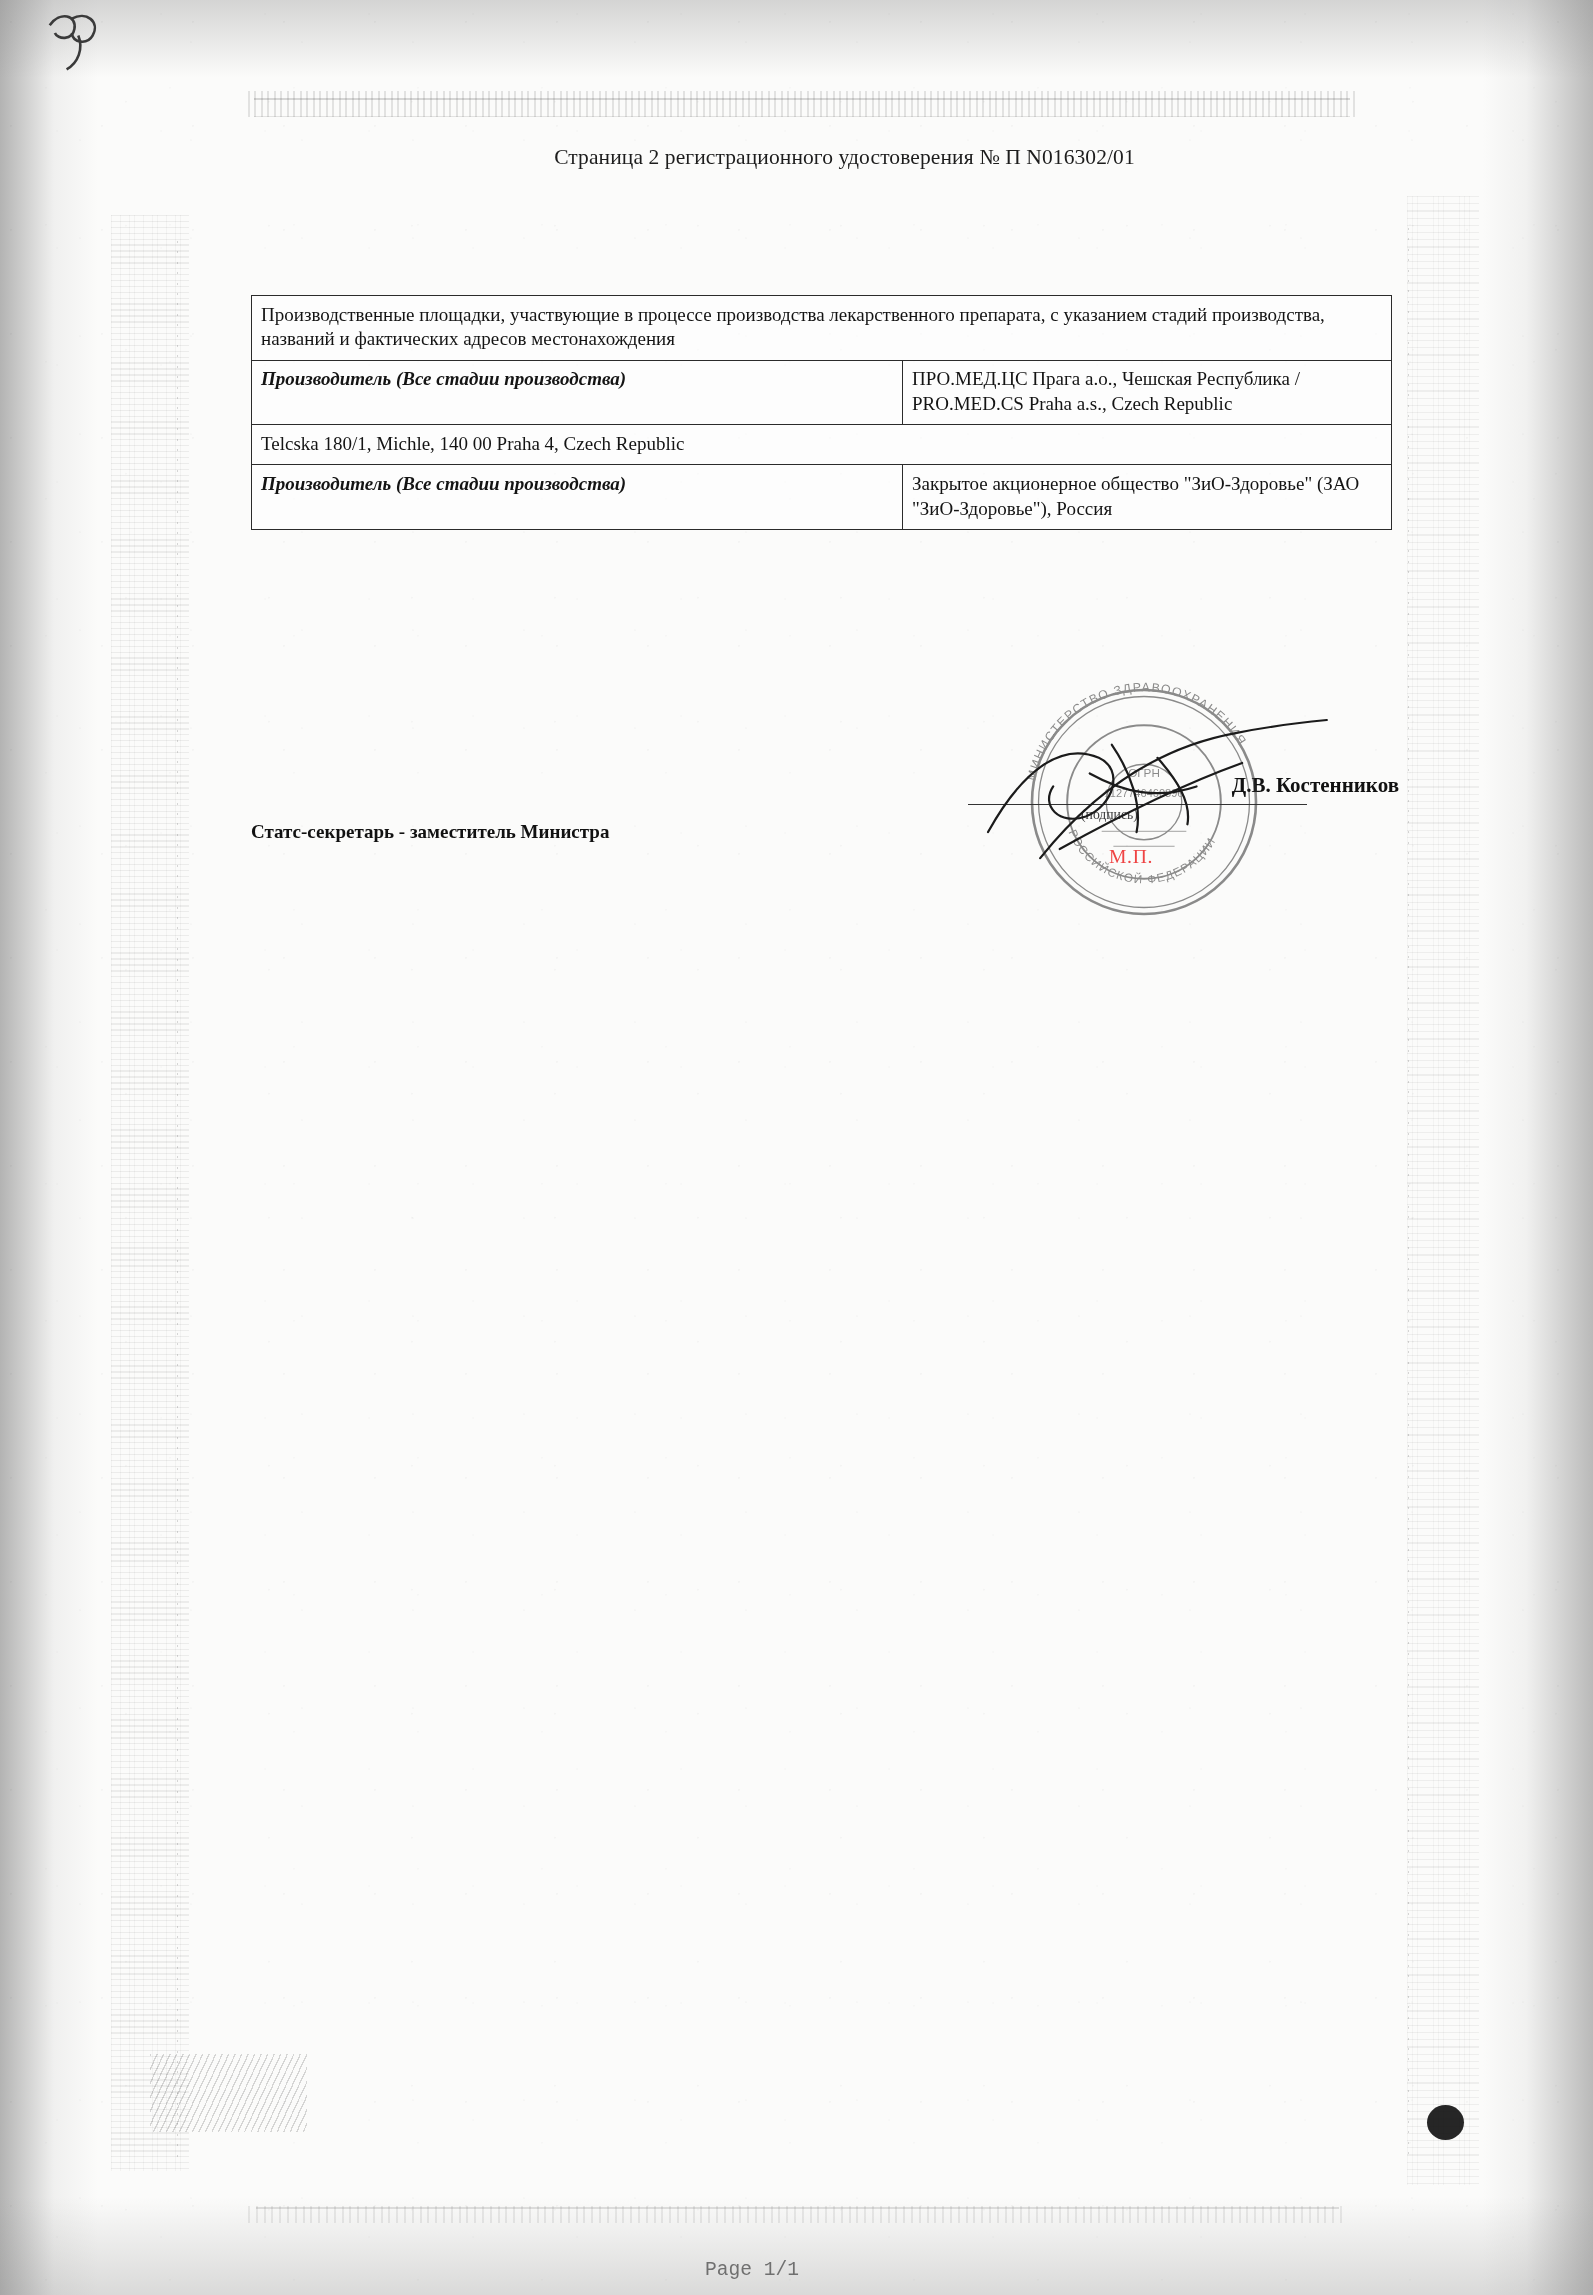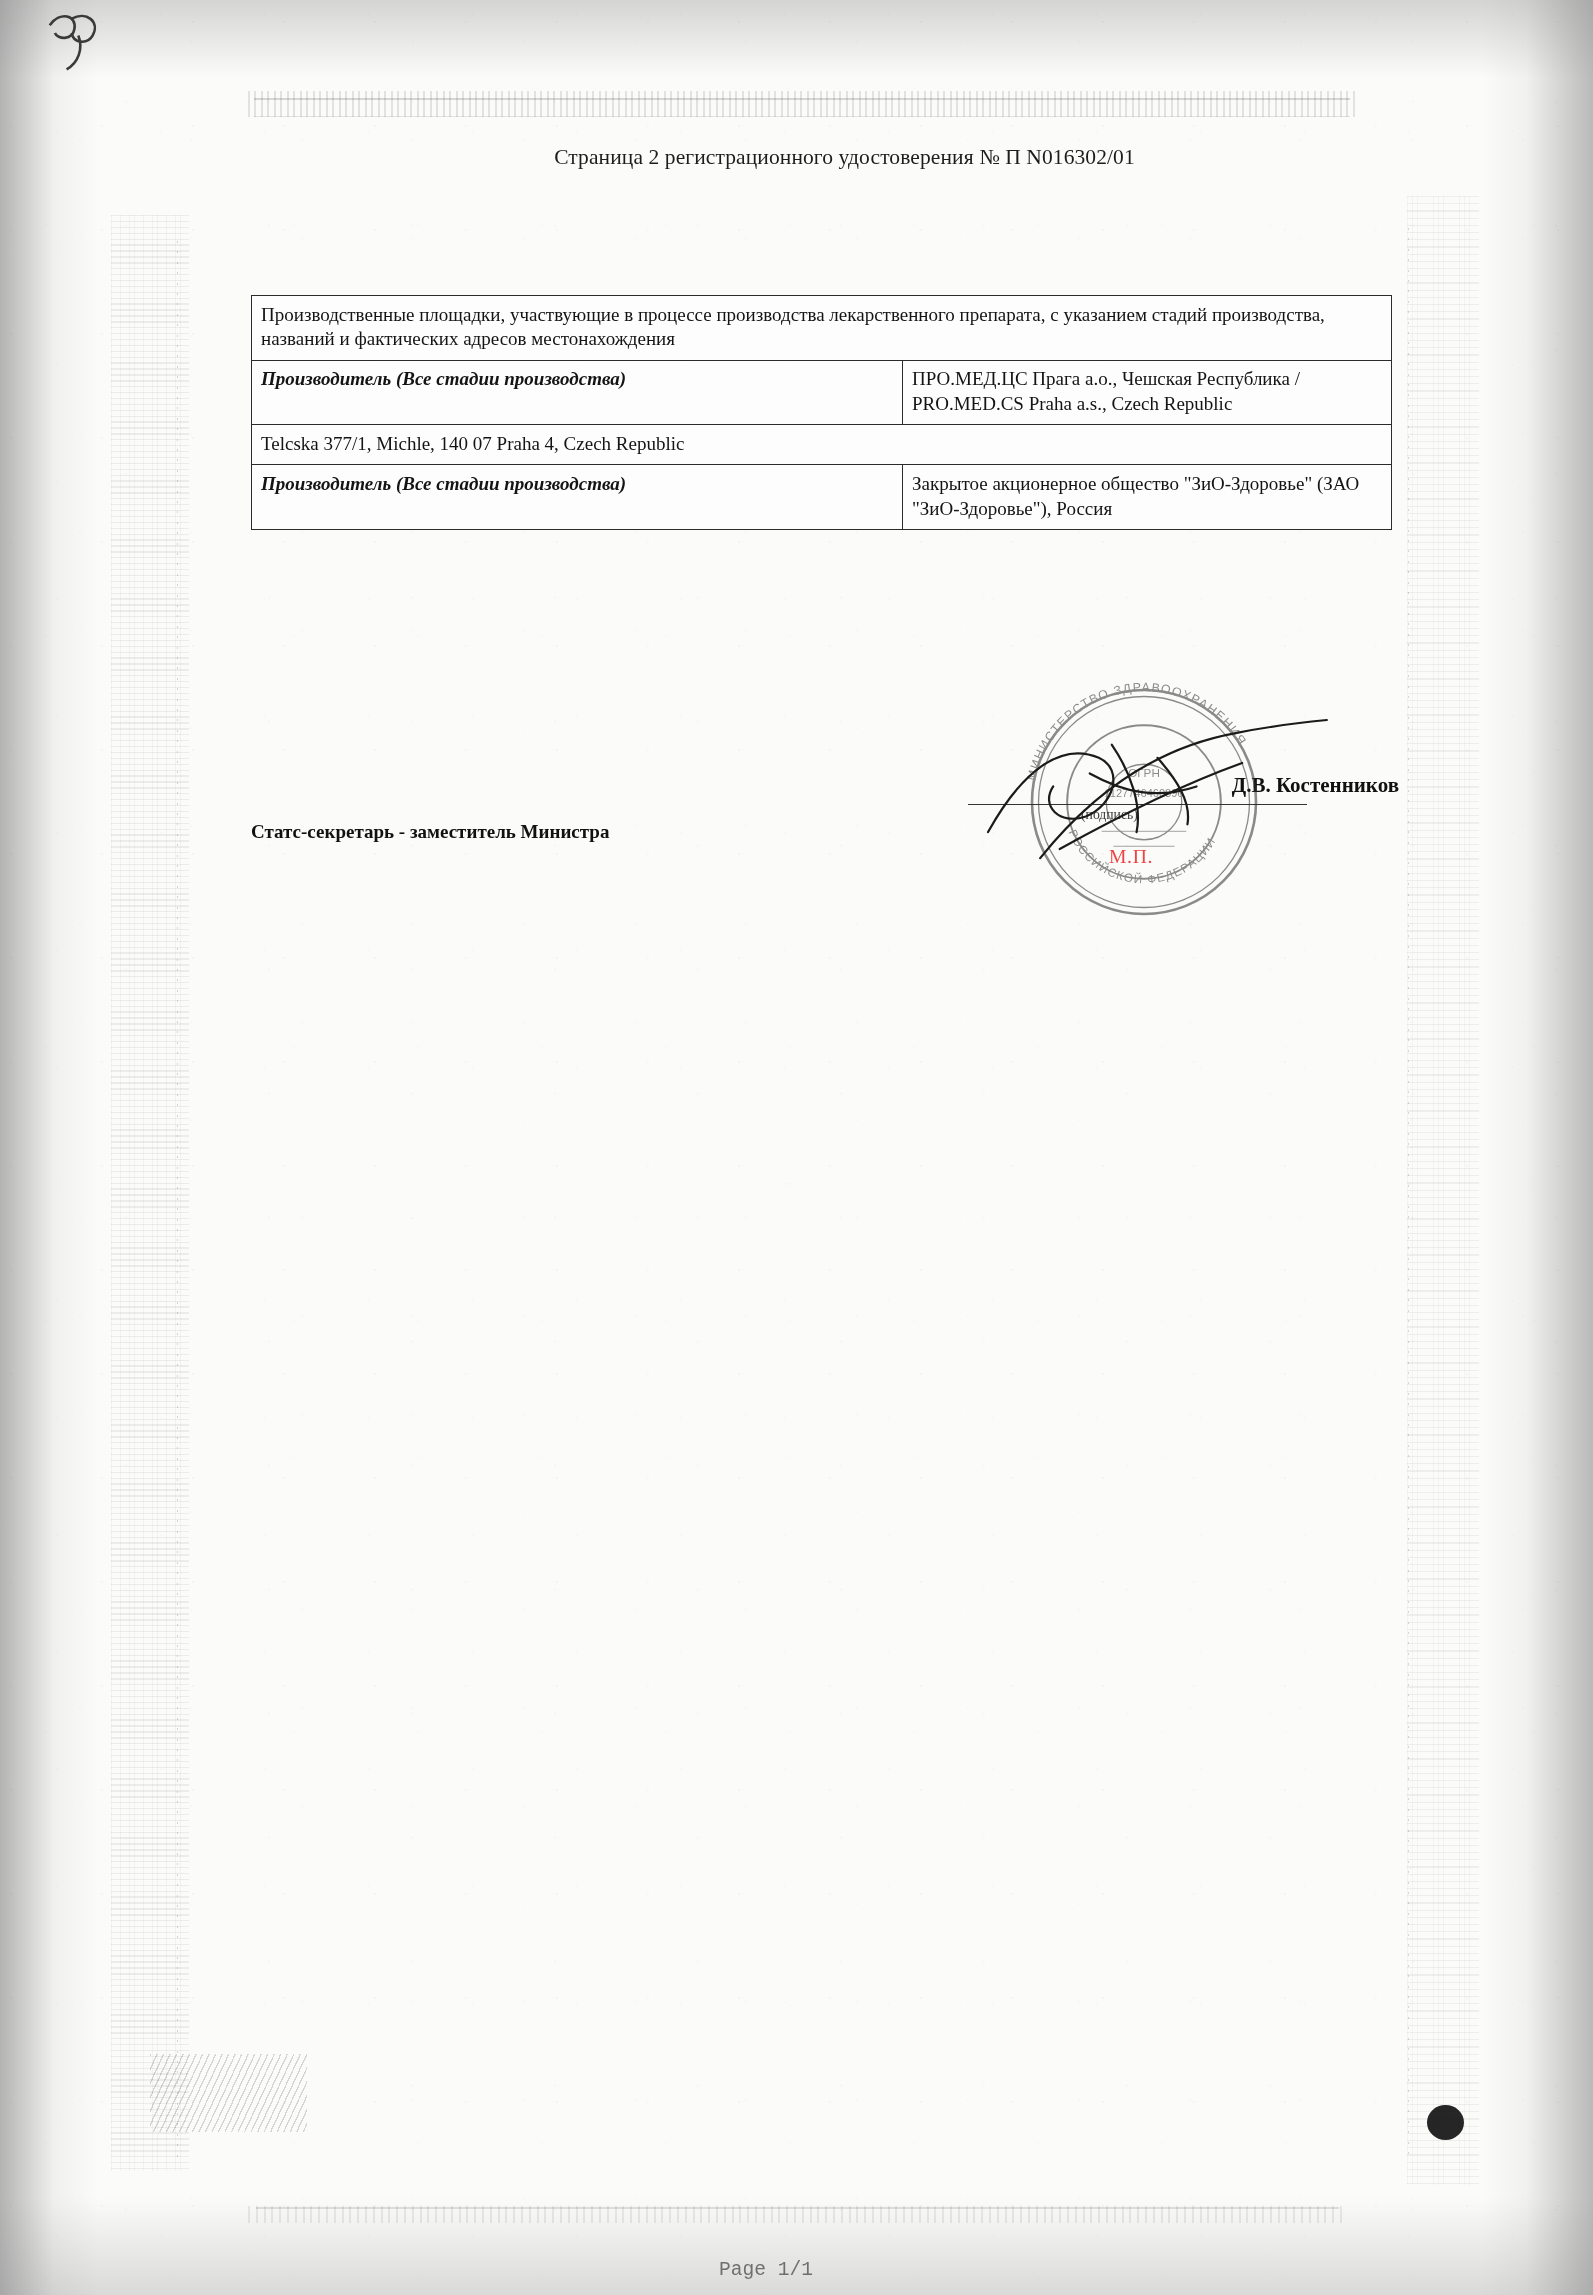--- a/index.html
+++ b/index.html
@@ -223,21 +223,20 @@
   .page-footer {
     position: absolute;
     left: 0;
     bottom: 14.3px;
     width: 1504px;
     text-align: center;
     font-family: "Liberation Mono", monospace;
     font-size: 19.6px;
     color: #4a4a4a;
     opacity: .75;
-    padding-left: 14px;
   }
 
   
   .blob {
     position: absolute;
     right: 129px;
     bottom: 155px;
     width: 37px;
     height: 35px;
     background: #141414;
@@ -297,21 +296,21 @@
   <table class="doc-table">
     <tbody>
       <tr>
         <td colspan="2" class="cell-title">Производственные площадки, участвующие в процессе производства лекарственного препарата, с указанием стадий производства, названий и фактических адресов местонахождения</td>
       </tr>
       <tr>
         <td class="cell-ital">Производитель (Все стадии производства)</td>
         <td class="col-right">ПРО.МЕД.ЦС Прага а.о., Чешская Республика / PRO.MED.CS Praha a.s., Czech Republic</td>
       </tr>
       <tr>
-        <td colspan="2" class="addr-cell">Telcska 377/1, Michle, 140 07 Praha 4, Czech Republic</td>
+        <td colspan="2" class="addr-cell">Telcska 180/1, Michle, 140 00 Praha 4, Czech Republic</td>
       </tr>
       <tr>
         <td class="cell-ital">Производитель (Все стадии производства)</td>
         <td class="col-right">Закрытое акционерное общество "ЗиО-Здоровье" (ЗАО "ЗиО-Здоровье"), Россия</td>
       </tr>
     </tbody>
   </table>
 
   <div class="sig-block">
 

